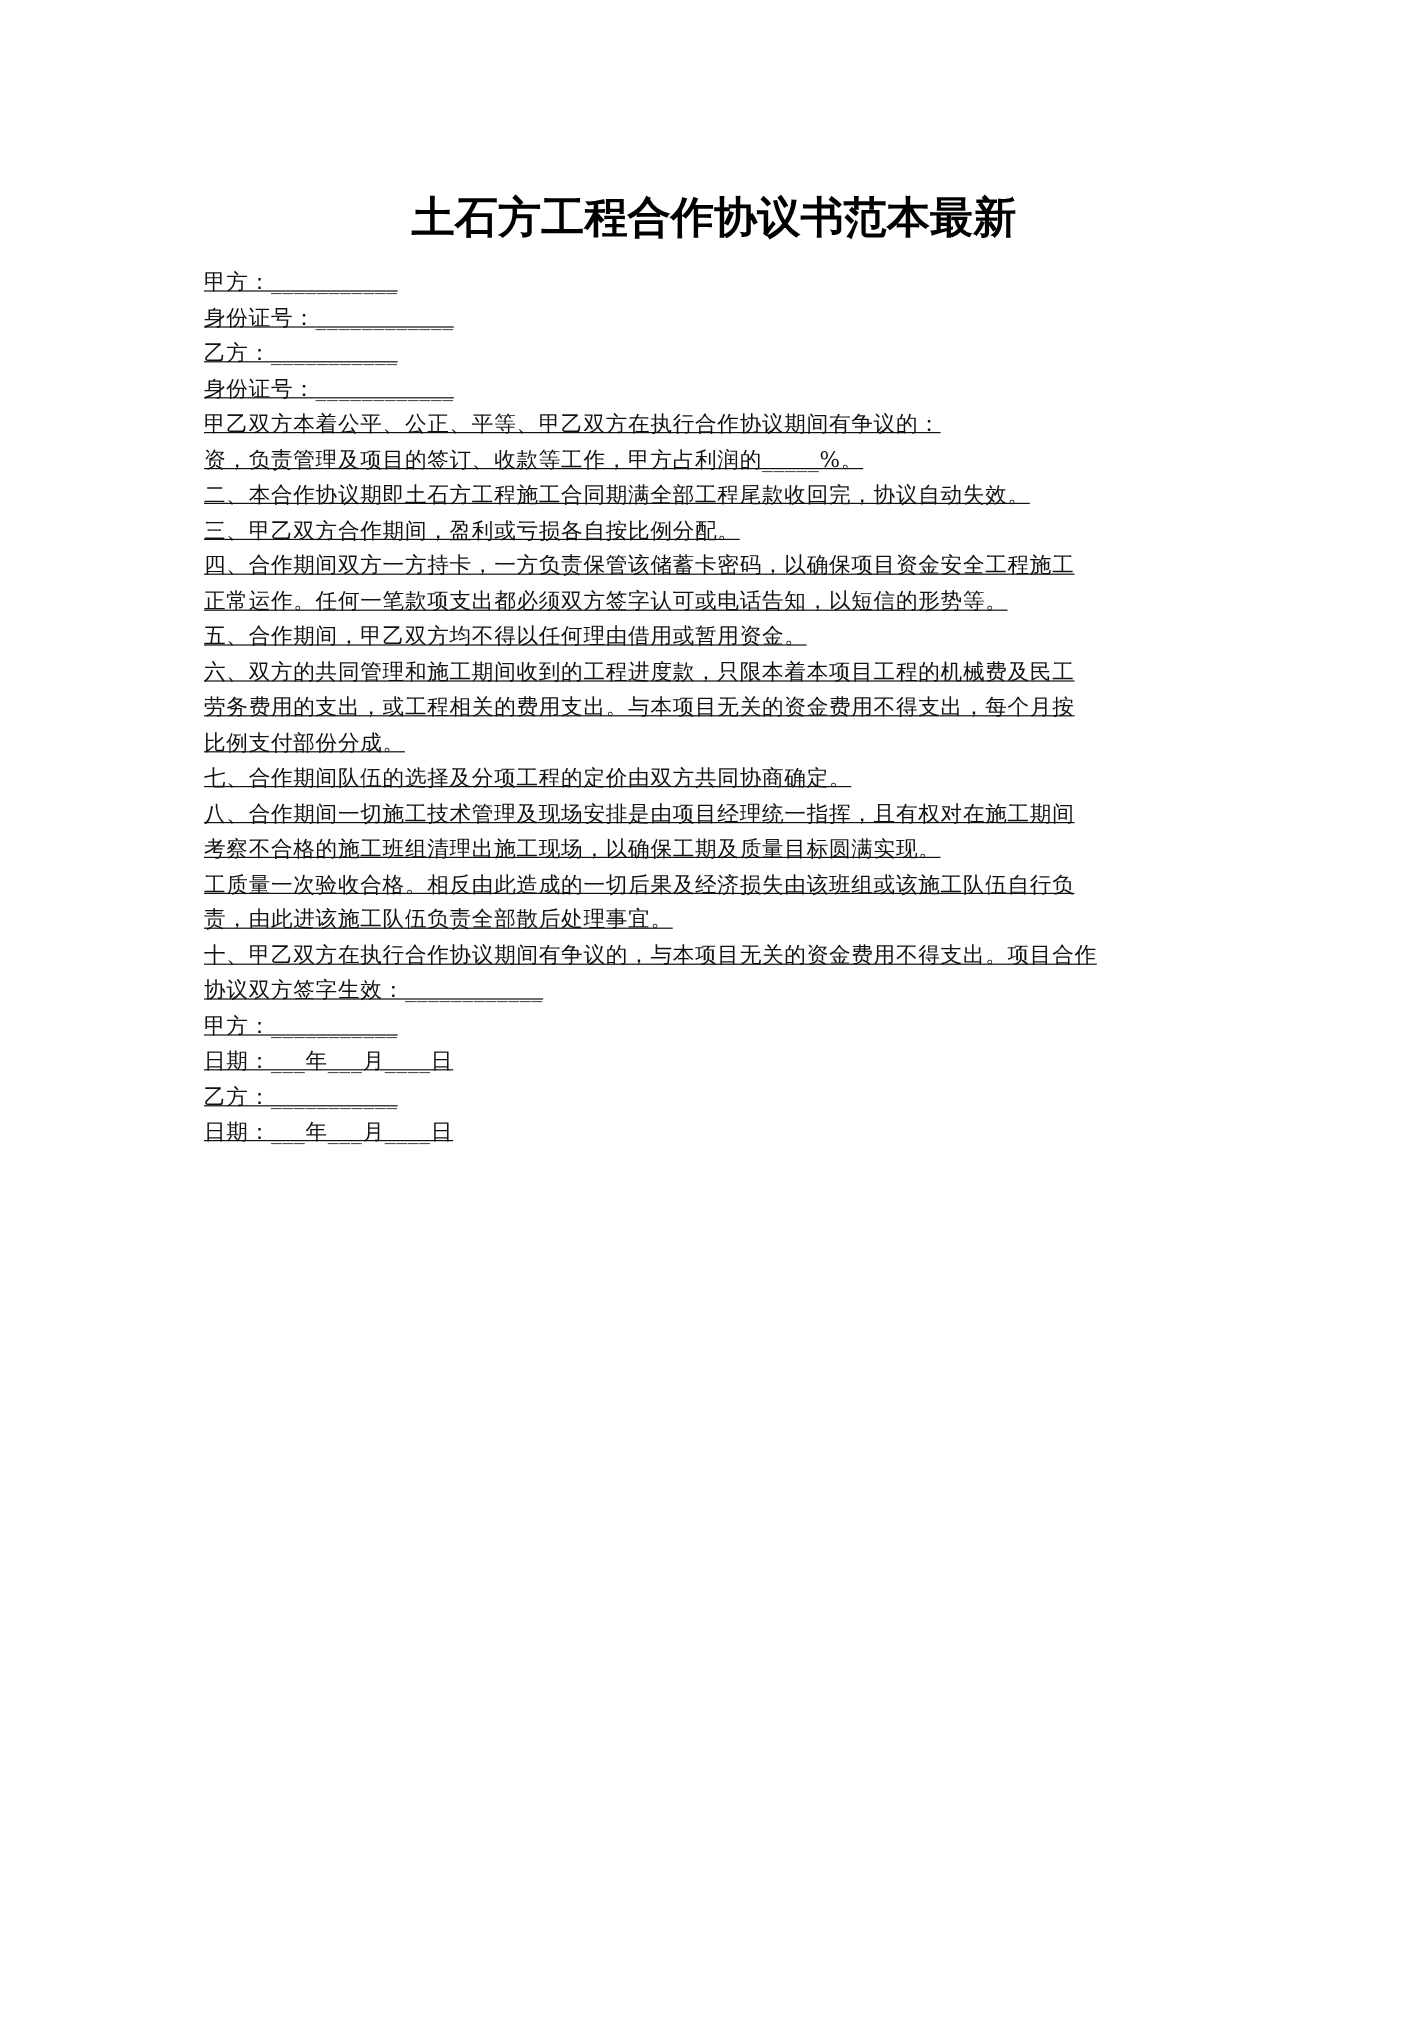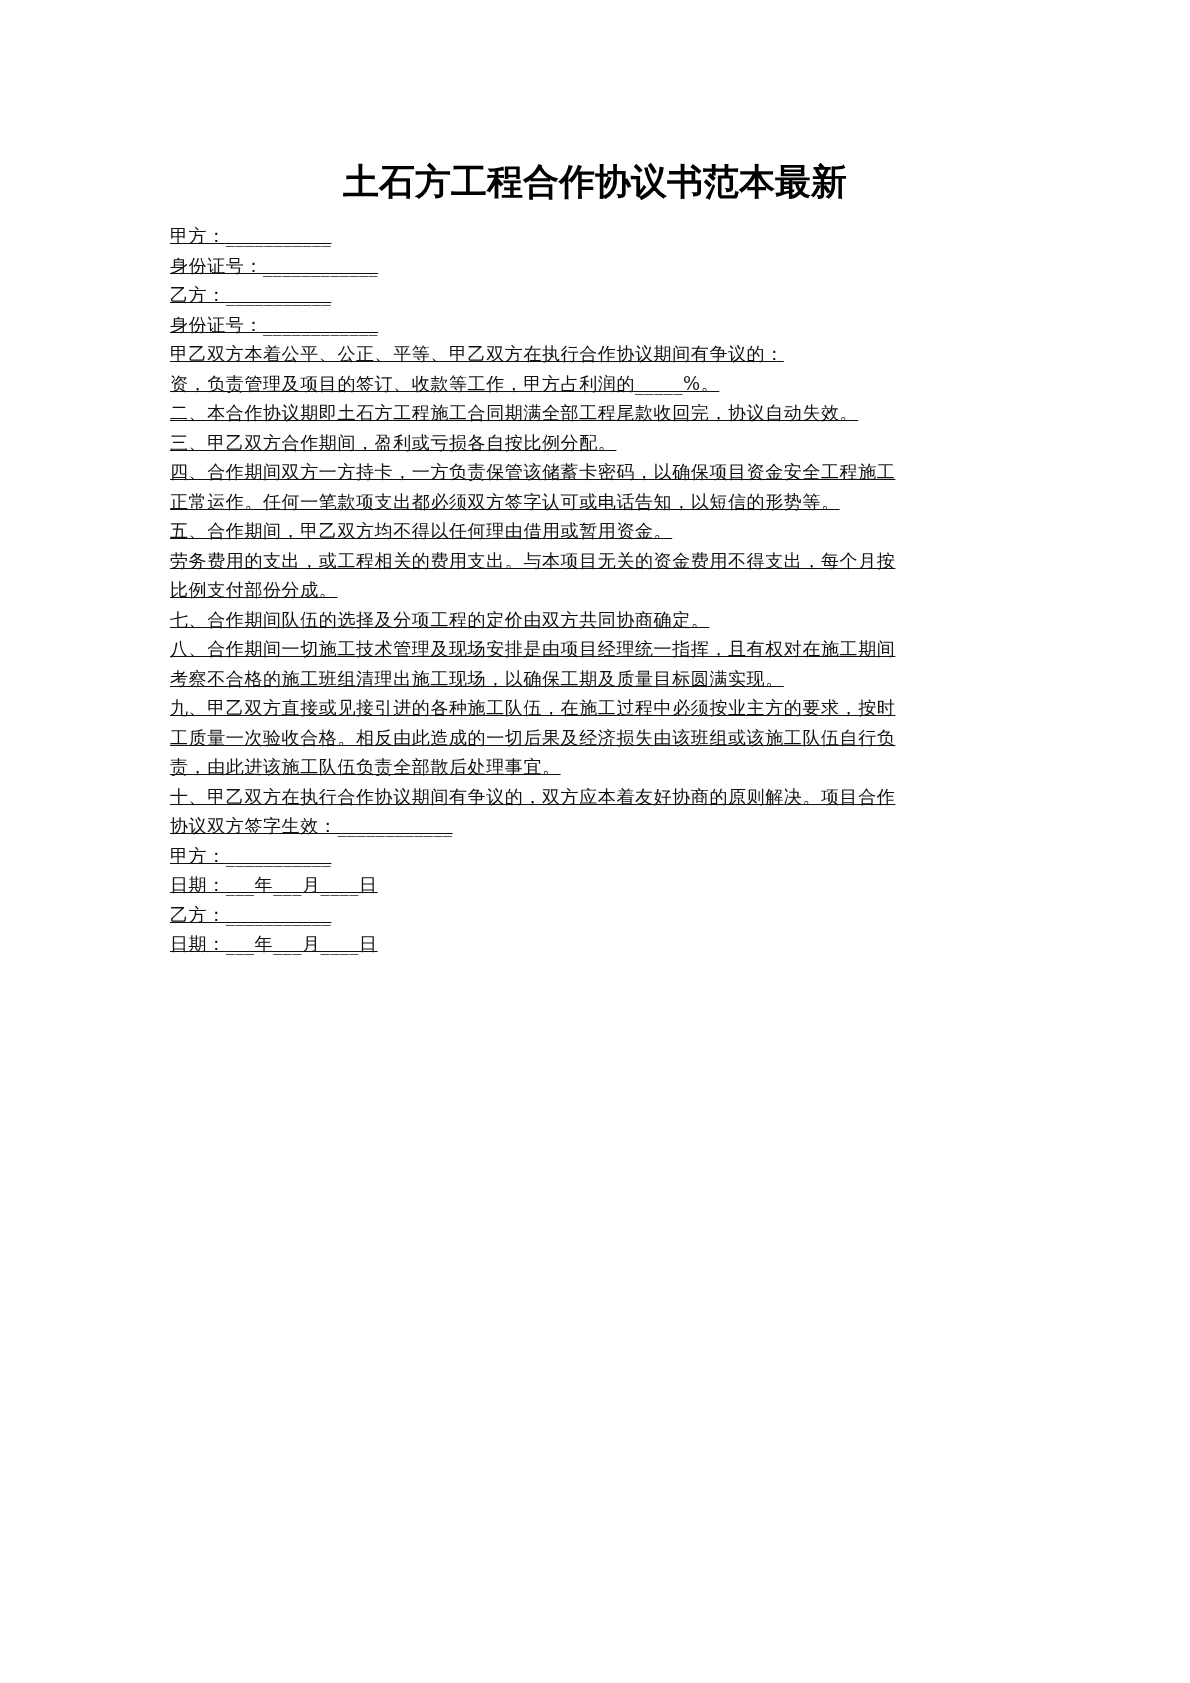--- a/index.html
+++ b/index.html
@@ -81,37 +81,37 @@
       <span class="line">三、甲乙双方合作期间，盈利或亏损各自按比例分配。</span>
     </div>
     <div>
       <span class="line">四、合作期间双方一方持卡，一方负责保管该储蓄卡密码，以确保项目资金安全工程施工</span>
       <span class="line">正常运作。任何一笔款项支出都必须双方签字认可或电话告知，以短信的形势等。</span>
     </div>
     <div>
       <span class="line">五、合作期间，甲乙双方均不得以任何理由借用或暂用资金。</span>
     </div>
     <div>
+      <span class="line">六、双方的共同管理和施工期间收到的工程进度款，只限本着本项目工程的机械费及民工</span>
       <span class="line">劳务费用的支出，或工程相关的费用支出。与本项目无关的资金费用不得支出，每个月按</span>
       <span class="line">比例支付部份分成。</span>
     </div>
     <div>
       <span class="line">七、合作期间队伍的选择及分项工程的定价由双方共同协商确定。</span>
     </div>
     <div>
       <span class="line">八、合作期间一切施工技术管理及现场安排是由项目经理统一指挥，且有权对在施工期间</span>
       <span class="line">考察不合格的施工班组清理出施工现场，以确保工期及质量目标圆满实现。</span>
     </div>
     <div>
-      <span class="line">九、甲乙双方直接或见接引进的各种施工队伍，在施工过程中必须按业主方的要求，按时</span>
       <span class="line">工质量一次验收合格。相反由此造成的一切后果及经济损失由该班组或该施工队伍自行负</span>
       <span class="line">责，由此进该施工队伍负责全部散后处理事宜。</span>
     </div>
     <div>
-      <span class="line">十、甲乙双方在执行合作协议期间有争议的，双方应本着友好协商的原则解决。项目合作</span>
+      <span class="line">十、甲乙双方在执行合作协议期间有争议的，与本项目无关的资金费用不得支出。项目合作</span>
       <span class="line">协议双方签字生效：____________</span>
     </div>
 
     <div>
       <span class="line"><span>甲方：</span><span>___________</span></span>
       <span class="line"><span>日期：</span><span>___年___月____日</span></span>
       <span class="line"><span>乙方：</span><span>___________</span></span>
       <span class="line"><span>日期：</span><span>___年___月____日</span></span>
     </div>
 

